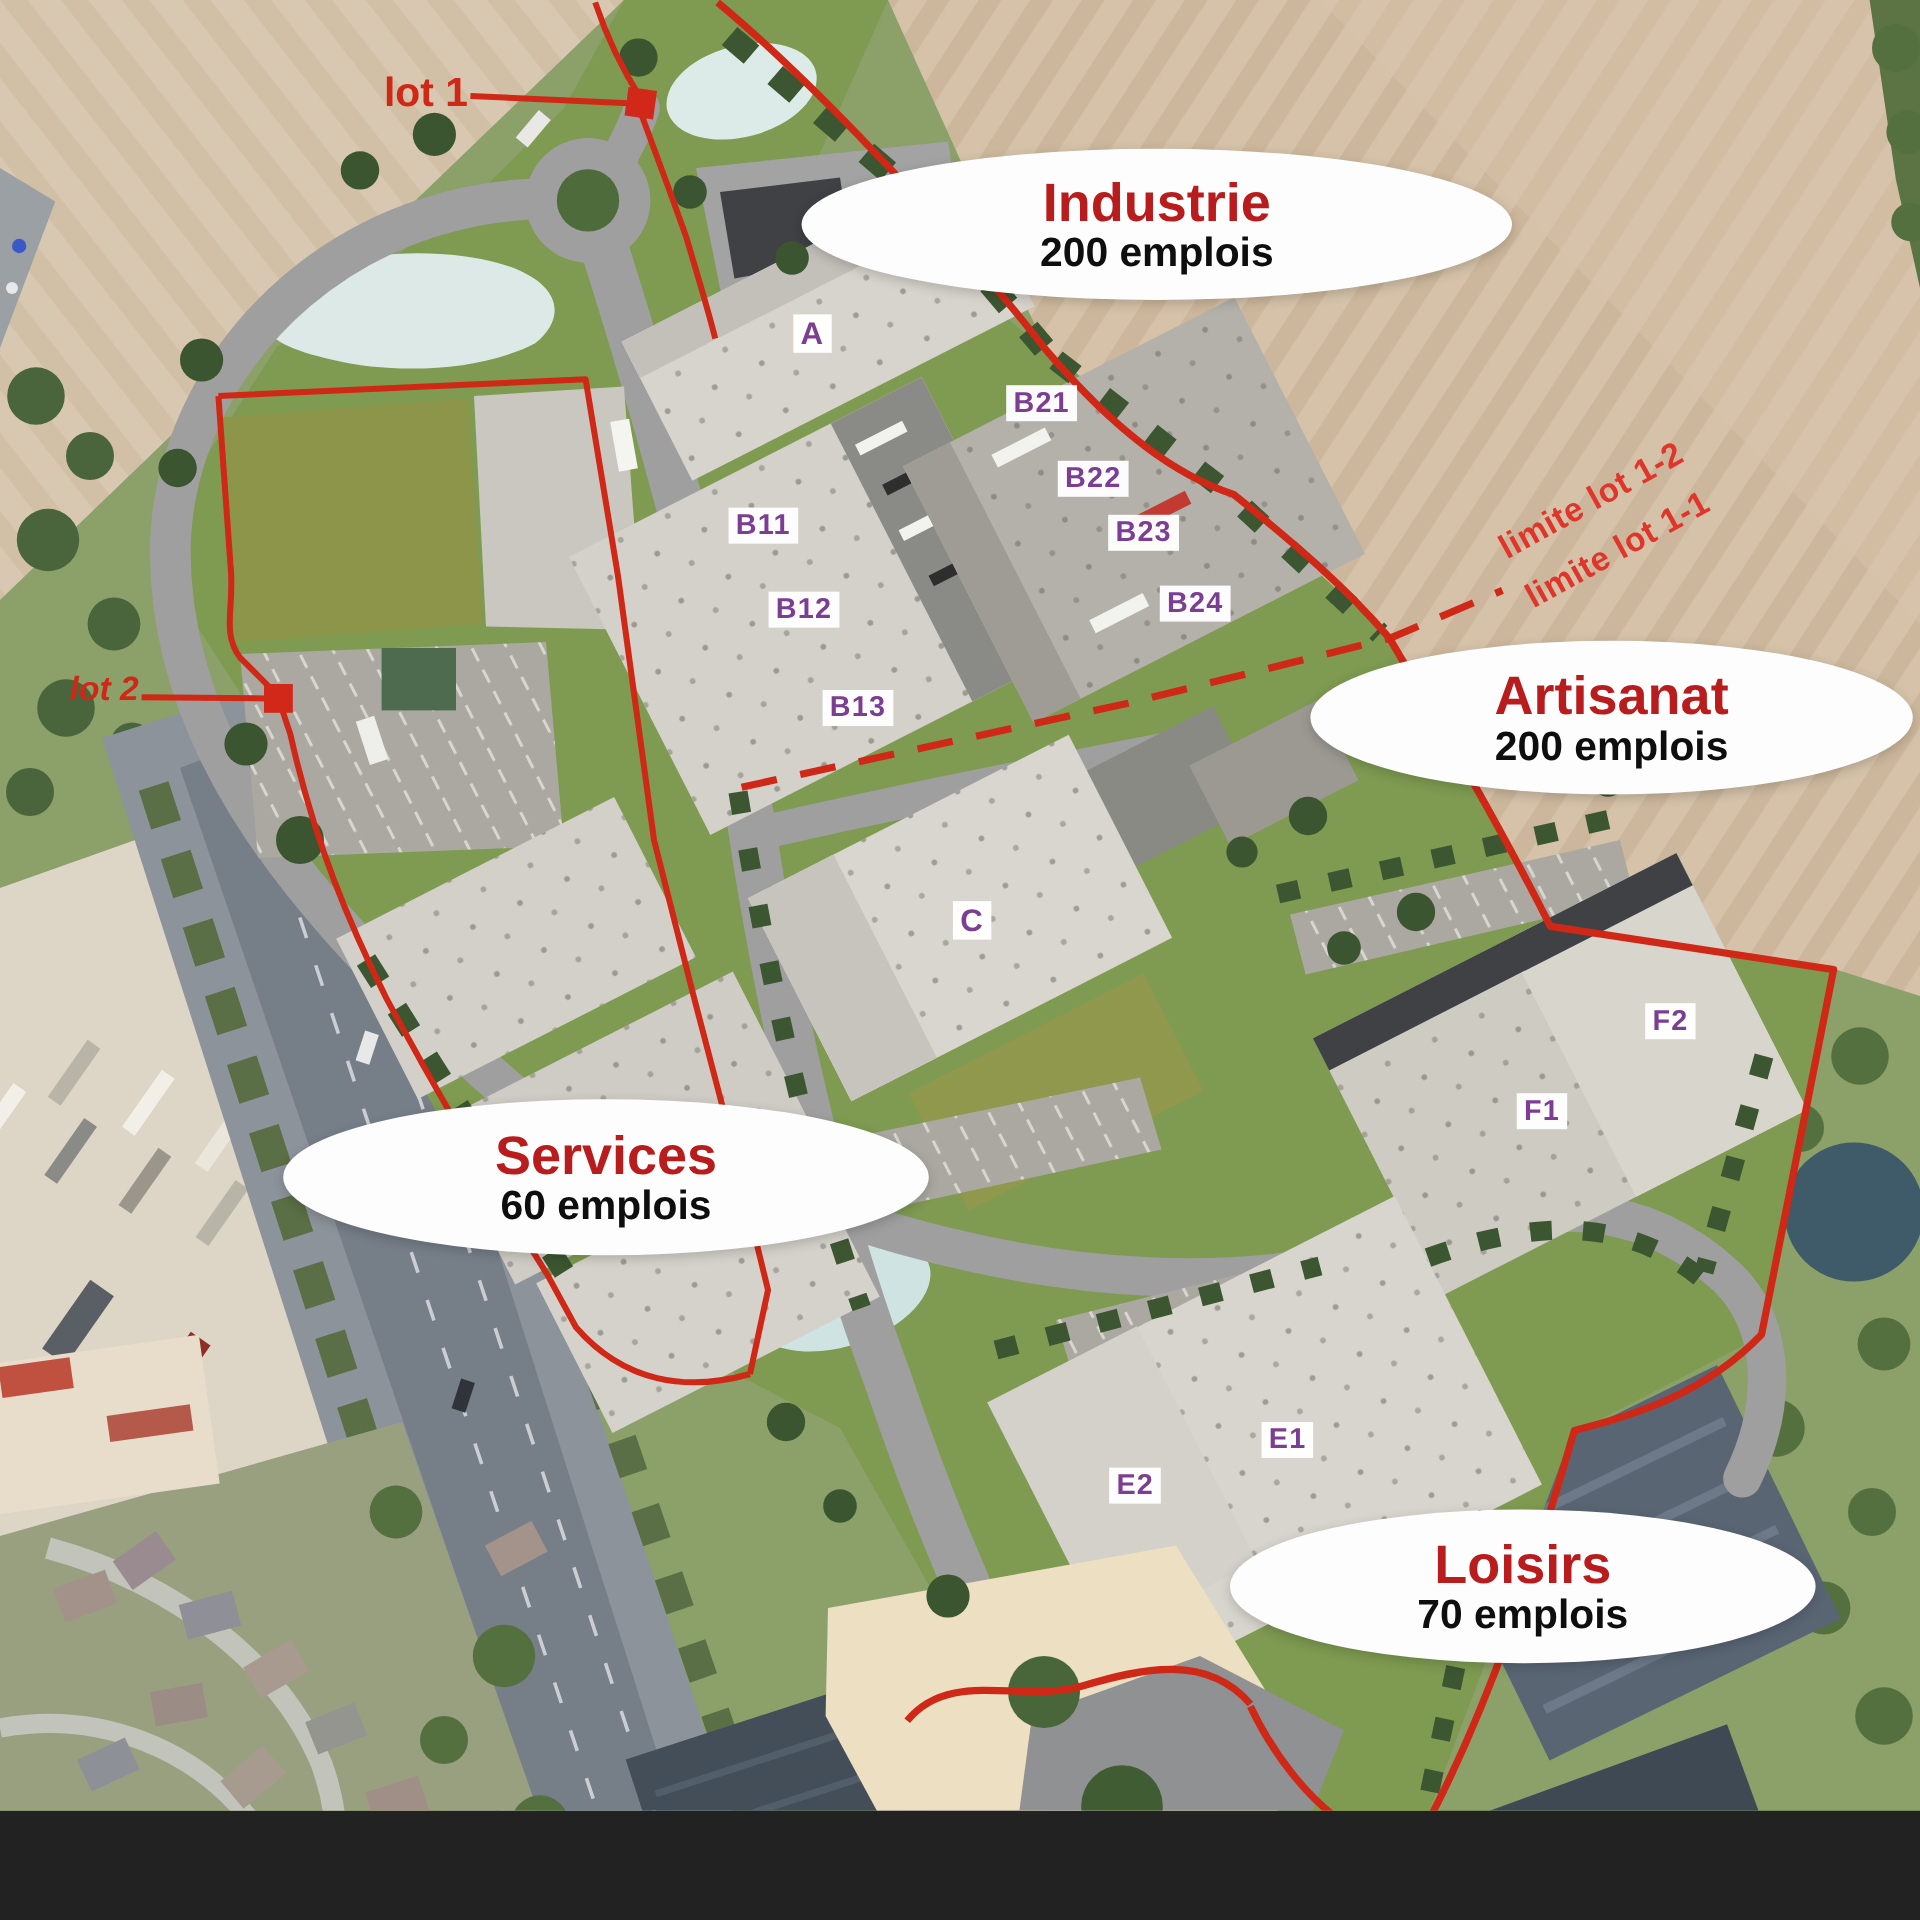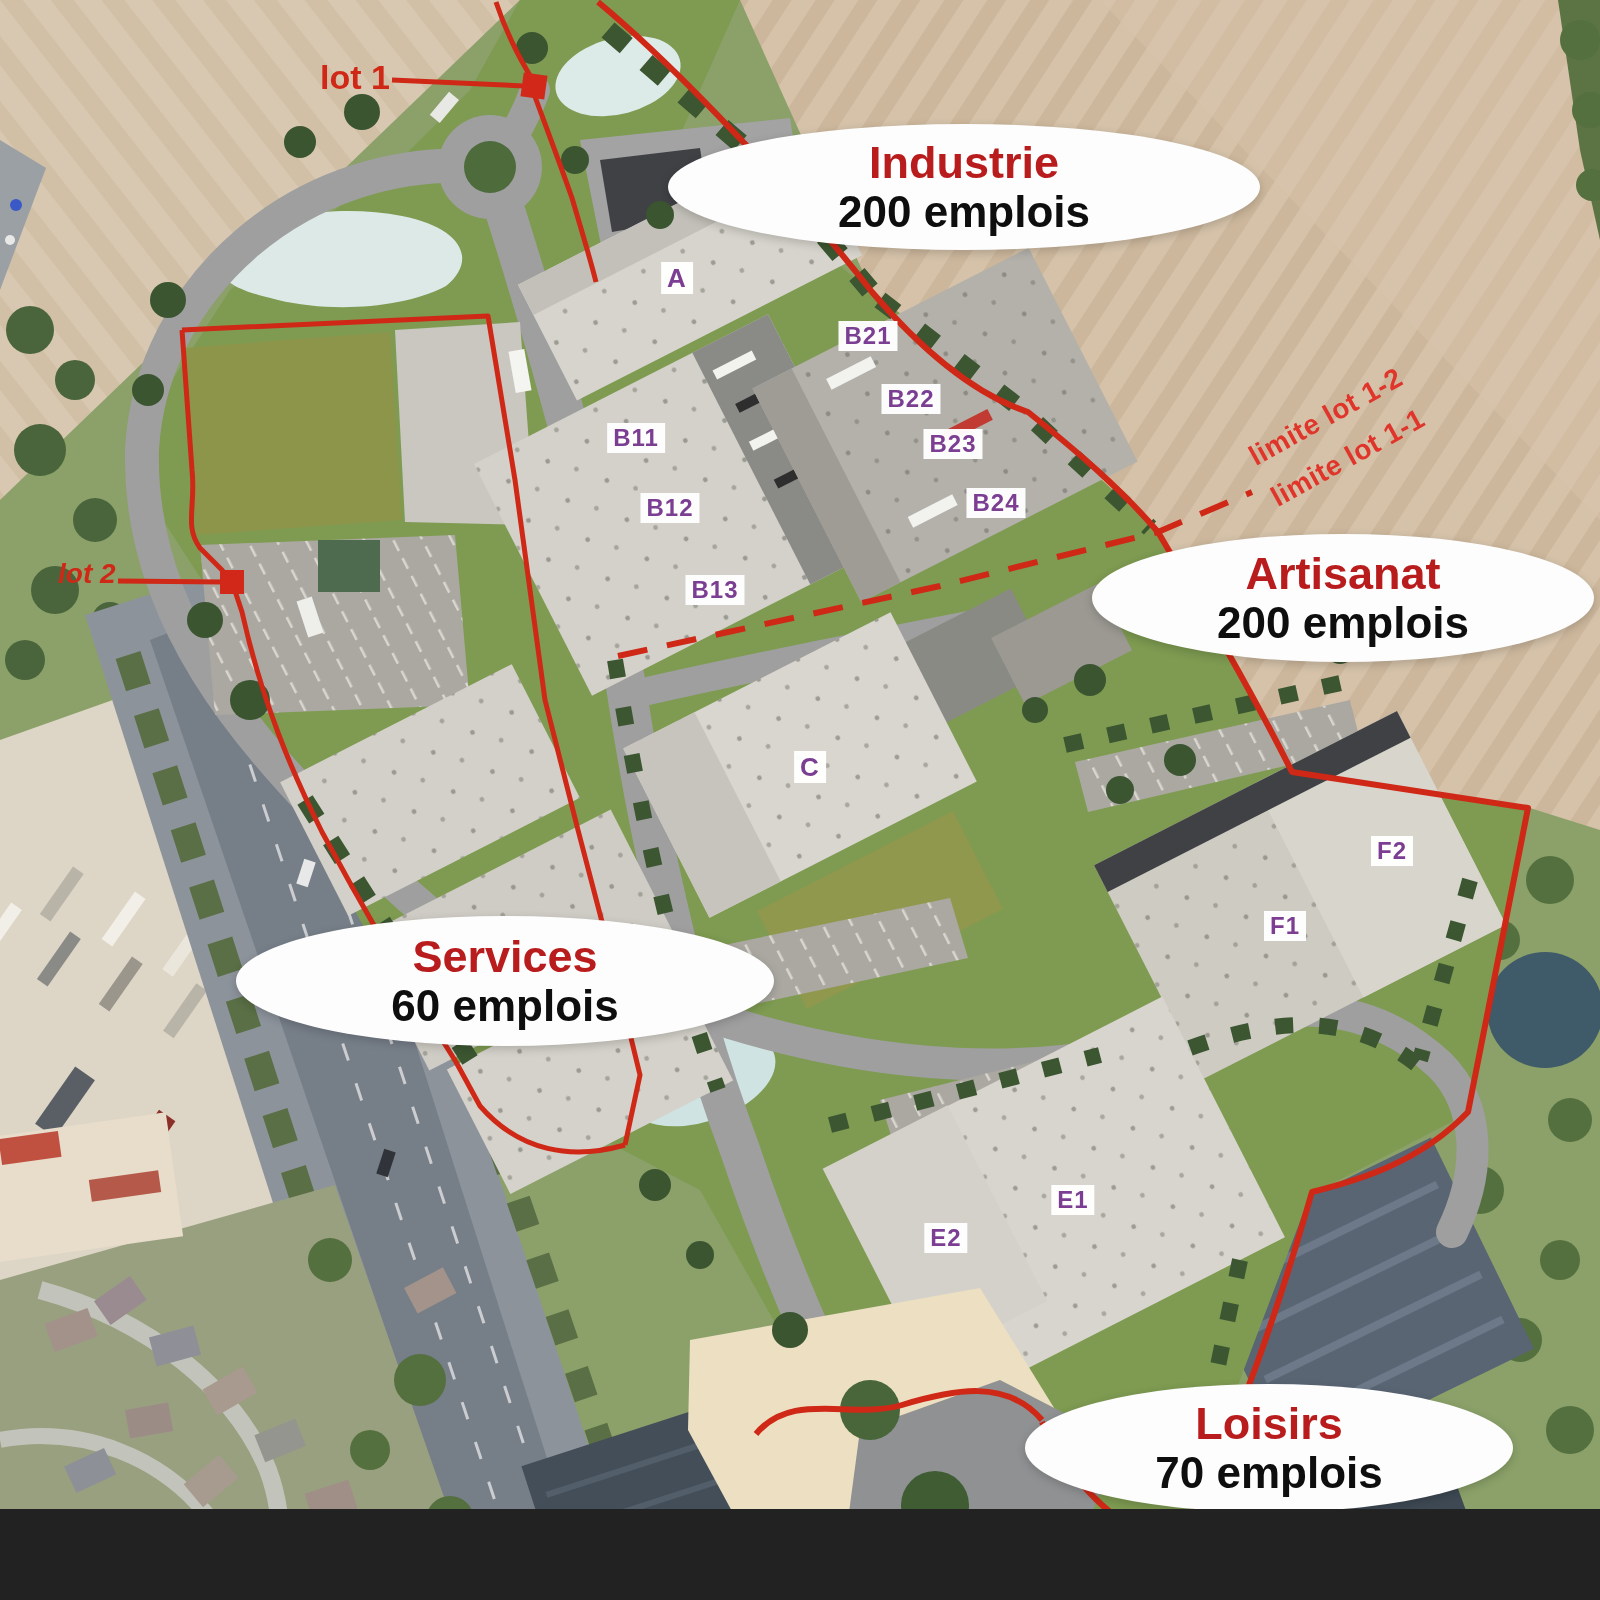--- a/index.html
+++ b/index.html
@@ -4,21 +4,21 @@
 <style>
   html,body{margin:0;padding:0;background:#222;}
   #stage{position:relative;width:1600px;height:1509px;overflow:hidden;
          font-family:"Liberation Sans",sans-serif;background:#8ba169;}
   #stage svg{position:absolute;left:0;top:0;}
   .overlay{position:absolute;left:0;top:0;width:1600px;height:1600px;}
   .bubble{position:absolute;border-radius:50%;background:#fdfdfd;
           display:flex;flex-direction:column;align-items:center;justify-content:center;
           text-align:center;box-shadow:0 3px 10px rgba(0,0,0,.18);}
   .bubble .t{color:#b91c1c;font-size:45px;font-weight:bold;line-height:1.1;}
-  .bubble .v{color:#0e0e0e;font-size:44px;font-weight:bold;line-height:1.1;}
+  .bubble .v{color:#0e0e0e;font-size:34px;font-weight:bold;line-height:1.1;}
   .lot-label{position:absolute;color:#cf2817;font-size:34px;font-weight:bold;line-height:1;}
   .limit-label{position:absolute;color:#e0352a;font-size:28px;font-weight:bold;white-space:nowrap;
                transform:translate(-50%,-50%) rotate(-29deg);letter-spacing:.5px;}
   .chip{position:absolute;transform:translate(-50%,-50%);background:rgba(255,255,255,.96);
         color:#7b3e92;font-size:24px;font-weight:bold;line-height:1;padding:3px 6px;
         letter-spacing:1px;white-space:nowrap;}
 </style>
 </head>
 <body>
 
@@ -348,21 +348,21 @@
   <div class="bubble" style="left:1092px;top:534px;width:502px;height:128px;">
     <div class="t">Artisanat</div>
     <div class="v">200 emplois</div>
   </div>
 
   <div class="bubble" style="left:236px;top:916px;width:538px;height:130px;">
     <div class="t">Services</div>
     <div class="v">60 emplois</div>
   </div>
 
-  <div class="bubble" style="left:1025px;top:1384px;width:488px;height:128px;">
+  <div class="bubble" style="left:1025px;top:1258px;width:488px;height:128px;">
     <div class="t">Loisirs</div>
     <div class="v">70 emplois</div>
   </div>
 
   <div class="chip" style="left:677px;top:278px;font-size:26px;">A</div>
   <div class="chip" style="left:636px;top:438px;">B11</div>
   <div class="chip" style="left:670px;top:508px;">B12</div>
   <div class="chip" style="left:715px;top:590px;">B13</div>
   <div class="chip" style="left:868px;top:336px;">B21</div>
   <div class="chip" style="left:911px;top:399px;">B22</div>

